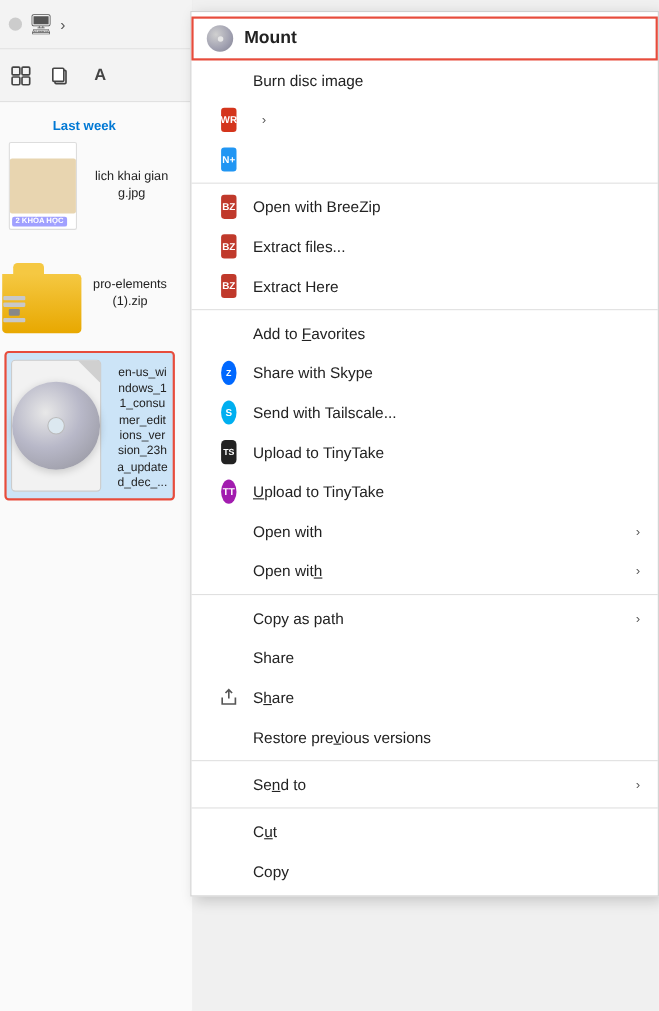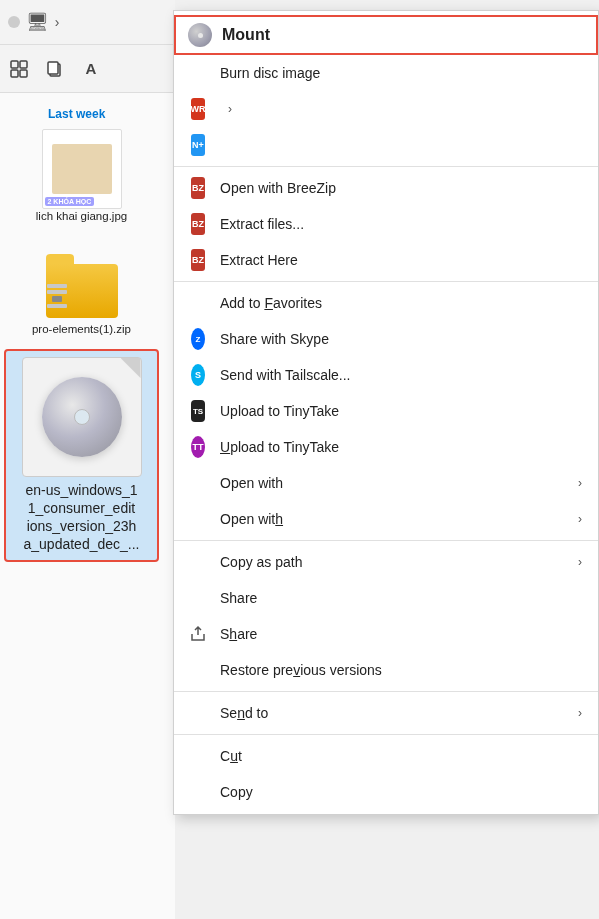--- a/index.html
+++ b/index.html
@@ -69,25 +69,26 @@
       position: absolute;
       top: 93px; left: 0;
       width: 175px;
       bottom: 0;
       background: #fafafa;
       padding: 8px 4px;
     }
 
     .file-item {
       display: flex;
-      flex-direction: column;
+      flex-direction: row;
       align-items: center;
       width: 155px;
       padding: 6px 4px;
       cursor: pointer;
+      gap: 14px;
     }
 
     .file-item.selected {
       background: #cce4f7;
       border: 2px solid #e74c3c;
       border-radius: 4px;
     }
 
     .file-label {
       font-size: 11.5px;
@@ -208,21 +209,21 @@
       background: #fff;
       border: 1px solid #d0d0d0;
       box-shadow: 4px 4px 12px rgba(0,0,0,0.18);
       z-index: 100;
       padding: 4px 0;
     }
 
     .menu-item {
       display: flex;
       align-items: center;
-      padding: 6px 16px 6px 12px;
+      padding: 6px 16px 6px 22px;
       cursor: pointer;
       min-height: 34px;
       position: relative;
     }
     .menu-item.mount-item {
       background: #fff;
       border: 2px solid #e74c3c;
       padding: 6px 16px 6px 12px;
       min-height: 40px;
     }
@@ -349,21 +350,21 @@
     <div class="file-label">pro-elements(1).zip</div>
   </div>
 
   <div class="file-item selected">
     <div class="iso-file-wrapper" style="width:120px;height:120px;position:relative;background:#f2f2f2;border:1px solid #ccc;border-radius:4px;display:flex;align-items:center;justify-content:center;">
       <div class="iso-file-corner" style="position:absolute;top:0;right:0;width:20px;height:20px;background:#d0d0d0;clip-path:polygon(0 0,100% 0,100% 100%);"></div>
       <div class="iso-disc" style="width:80px;height:80px;border-radius:50%;background:radial-gradient(circle at 38% 35%, #e8e8e8 0%, #b8b8c8 45%, #909098 100%);display:flex;align-items:center;justify-content:center;box-shadow:0 2px 8px rgba(0,0,0,0.18);">
         <div class="iso-disc-hole" style="width:16px;height:16px;border-radius:50%;background:#dce8f0;border:1px solid #bbb;"></div>
       </div>
     </div>
-    <div class="file-label" style="font-size:14px; color:#222; text-align:center; margin-top:4px;">en-us_windows_1<br>1_consumer_edit<br>ions_version_23h<br>a_updated_dec_...</div>
+    <div class="file-label" style="font-size:11px; color:#222; text-align:center; margin-top:4px;">en-us_windows_1<br>1_consumer_edit<br>ions_version_23h<br>a_updated_dec_...</div>
   </div>
 </div>
 
 <div class="context-menu">
 
   <div class="menu-item mount-item" style="border:2px solid #e74c3c; background:#fff;">
     <div class="menu-icon">
       <div class="mount-disc">
         <div class="mount-disc-hole"></div>
       </div>

